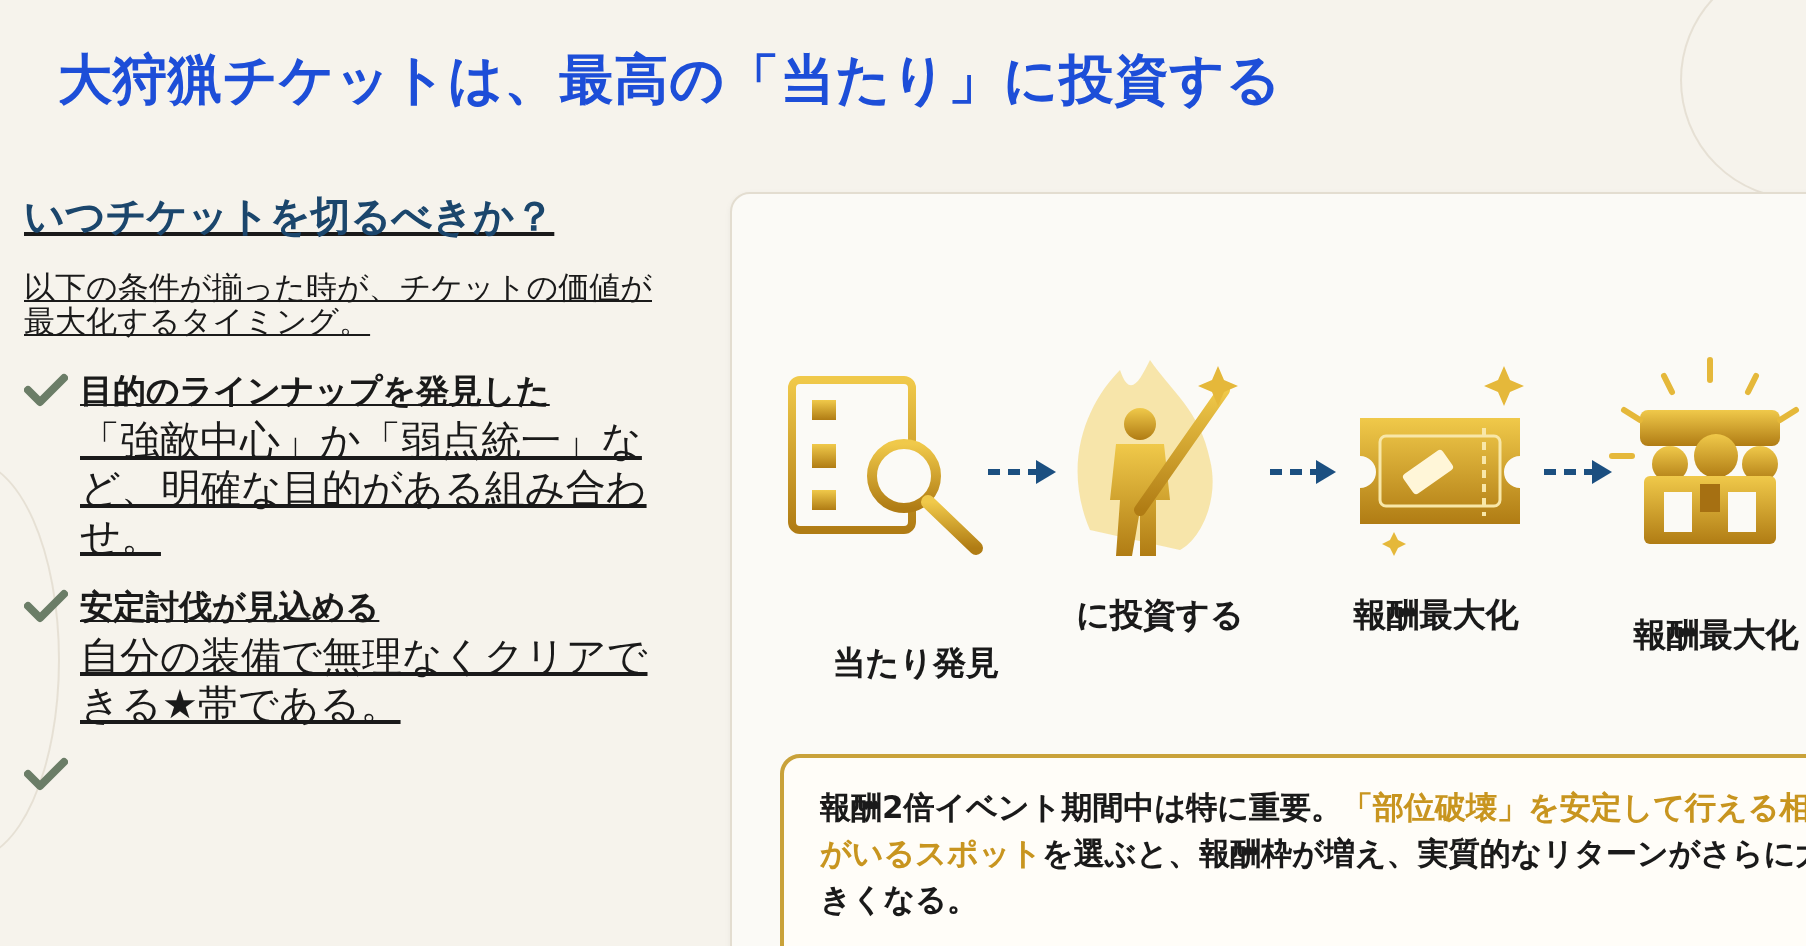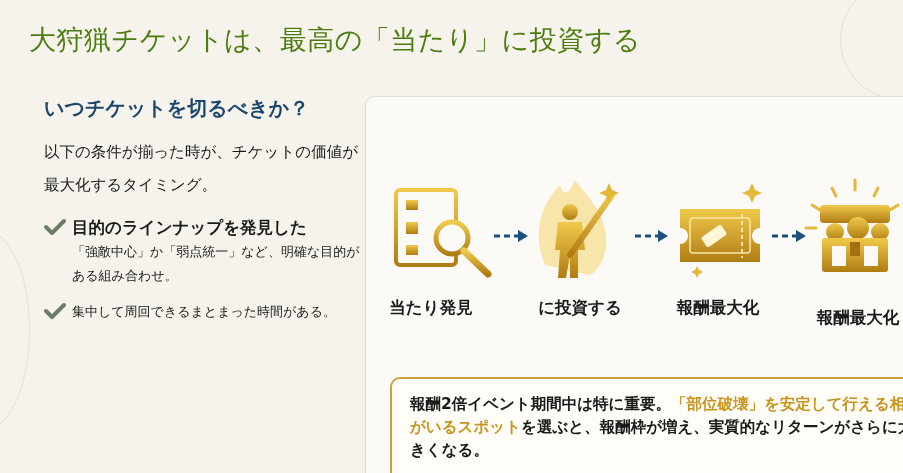--- a/index.html
+++ b/index.html
@@ -9,33 +9,33 @@
     font-family: "DejaVu Sans", "Liberation Sans", sans-serif;
     position: relative;
     color: #1a1a1a;
   }
   .bg-swirl {
     position: absolute; border-radius: 50%;
     border: 1px solid rgba(200,190,170,0.35);
   }
   .title {
     position: absolute; left: 29px; top: 22px;
-    font-size: 27px; font-weight: normal; color: #4d7c0f;
+    font-size: 27px; font-weight: bold; color: #1d4ed8;
     letter-spacing: 0.5px; white-space: nowrap;
   }
-  .left { position: absolute; left: 44px; top: 95px; width: 320px; }
+  .left { position: absolute; left: 12px; top: 95px; width: 320px; text-decoration: underline; }
   .subhead {
     font-size: 20px; font-weight: bold; color: #1b466c;
     margin-bottom: 14px; white-space: nowrap;
   }
-  .intro { font-size: 15.5px; line-height: 33px; margin-bottom: 14px; }
+  .intro { font-size: 15.5px; line-height: 17px; margin-bottom: 14px; }
   .cond { display: flex; margin-bottom: 12px; }
   .check { width: 28px; flex: none; padding-top: 2px; }
   .cond-title { font-size: 16.5px; font-weight: bold; line-height: 24px; }
-  .cond-desc { font-size: 13px; line-height: 24px; }
+  .cond-desc { font-size: 20px; line-height: 24px; }
   .card {
     position: absolute; left: 365px; top: 96px; width: 560px; height: 400px;
     background: #fbfaf6; border: 1px solid #e3ddd0; border-radius: 10px;
     box-shadow: 0 1px 3px rgba(0,0,0,0.05);
   }
   .step-label {
     position: absolute; top: 297px; font-size: 16.5px; font-weight: bold;
     white-space: nowrap; transform: translateX(-50%);
   }
   .note {
@@ -62,29 +62,39 @@
       <svg width="22" height="18" viewBox="0 0 22 18">
           <path d="M2 9 L8 15 L20 3" stroke="#6b7d67" stroke-width="4" fill="none" stroke-linecap="round" stroke-linejoin="round"></path>
         </svg>
     </div>
     <div>
       <div class="cond-title">目的のラインナップを発見した</div>
       <div class="cond-desc">「強敵中心」か「弱点統一」など、明確な目的がある組み合わせ。</div>
     </div>
   </div>
 
+  <div class="cond">
+    <div class="check">
+      <svg width="22" height="18" viewBox="0 0 22 18">
+          <path d="M2 9 L8 15 L20 3" stroke="#6b7d67" stroke-width="4" fill="none" stroke-linecap="round" stroke-linejoin="round"></path>
+        </svg>
+    </div>
+    <div>
+      <div class="cond-title">安定討伐が見込める</div>
+      <div class="cond-desc">自分の装備で無理なくクリアできる★帯である。</div>
+    </div>
+  </div>
 
   <div class="cond">
     <div class="check">
       <svg width="22" height="18" viewBox="0 0 22 18">
           <path d="M2 9 L8 15 L20 3" stroke="#6b7d67" stroke-width="4" fill="none" stroke-linecap="round" stroke-linejoin="round"></path>
         </svg>
     </div>
     <div>
-      <div class="cond-desc">集中して周回できるまとまった時間がある。</div>
     </div>
   </div>
 </div>
 
 <div class="card"></div>
 
 <svg style="position:absolute;left:0;top:0;" width="903" height="473">
   <defs>
     <linearGradient id="gold" x1="0" y1="0" x2="0" y2="1">
       <stop offset="0" stop-color="#f0c94a"></stop>
@@ -149,20 +159,20 @@
       <line x1="855" y1="180" x2="855" y2="190"></line>
       <line x1="832" y1="188" x2="836" y2="196"></line>
       <line x1="878" y1="188" x2="874" y2="196"></line>
       <line x1="812" y1="205" x2="820" y2="210"></line>
       <line x1="898" y1="205" x2="890" y2="210"></line>
       <line x1="806" y1="228" x2="816" y2="228"></line>
     </g>
   </g>
 </svg>
 
-<div class="step-label" style="left:431px;">当たり発見</div>
+<div class="step-label" style="left:458px;margin-top:24px;">当たり発見</div>
 <div class="step-label" style="left:580px;">に投資する</div>
 <div class="step-label" style="left:718px;">報酬最大化</div>
 <div class="step-label" style="left:858px;margin-top:10px;">報酬最大化</div>
 
 <div class="note">
   <span>報酬2倍イベント期間中は特に重要。</span><span class="hl">「部位破壊」を安定して行える相手がいるスポット</span><span>を選ぶと、報酬枠が増え、実質的なリターンがさらに大きくなる。</span>
 </div>
 
 </body></html>

